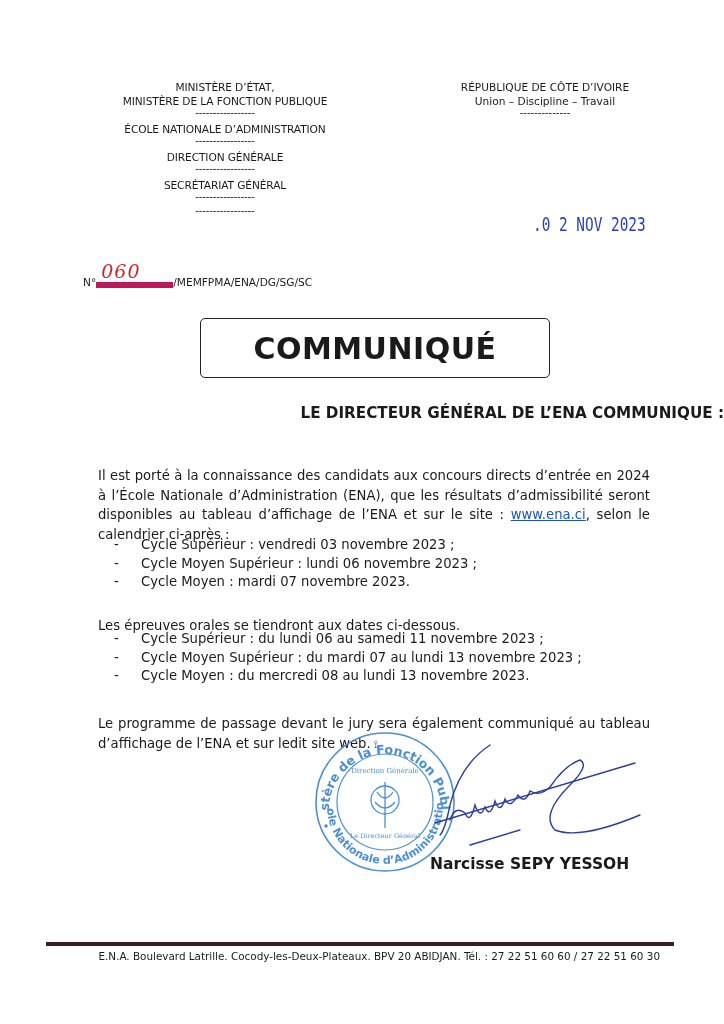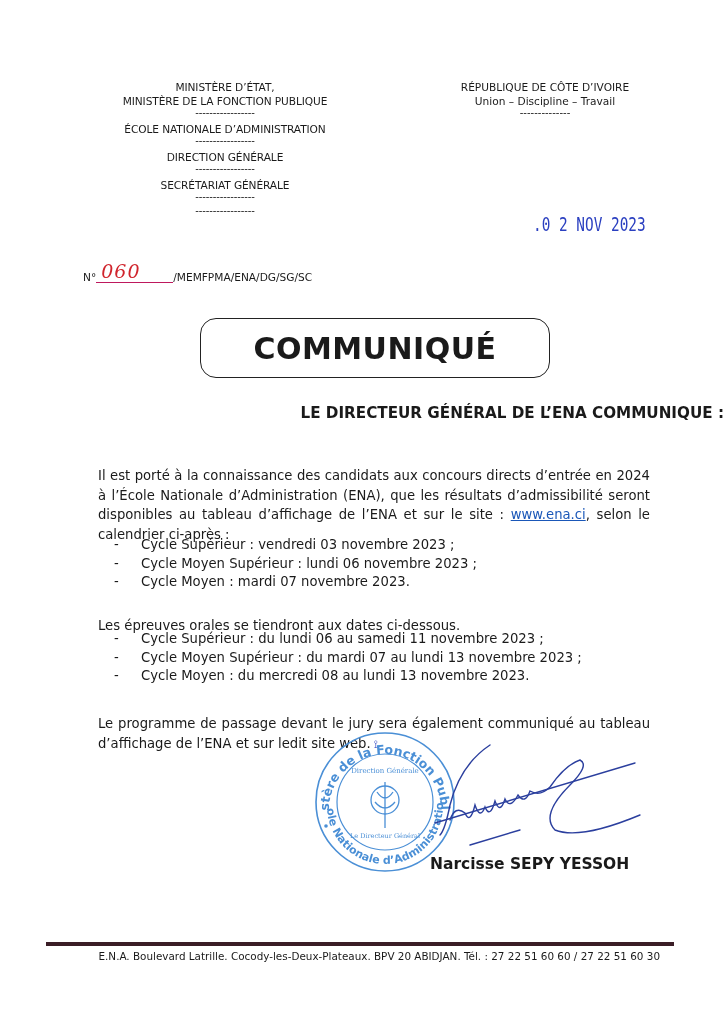--- a/index.html
+++ b/index.html
@@ -18,28 +18,28 @@
   .hdr-right { left: 440px; top: 80px; width: 210px; text-align: center; font-size: 10.6px; line-height: 14px; }
   .hdr-right .line { display: block; white-space: nowrap; }
 
   .date-stamp {
     left: 533px; top: 212px; font-family: "DejaVu Sans Mono", monospace;
     font-size: 20px; color: #2a3fc0; letter-spacing: 0px; transform: scaleX(0.72); transform-origin: left top;
     white-space: nowrap; font-weight: 500;
   }
 
   .ref { left: 83px; top: 270px; font-size: 10.6px; white-space: nowrap; }
-  .ref .num-blank { display: inline-block; width: 77px; border-bottom: 1px solid #be185d; position: relative; height: 12px; vertical-align: -2px; }
+  .ref .num-blank { display: inline-block; width: 77px; border-bottom: 6px solid #be185d; position: relative; height: 12px; vertical-align: -2px; }
   .ref .num-hand {
     position: absolute; left: 5px; top: -10px; color: #d0242c; font-family: "DejaVu Serif", serif;
     font-size: 19px; font-style: italic; letter-spacing: 1px;
   }
 
   .title-box {
-    left: 200px; top: 318px; width: 350px; height: 60px; border: 1.5px solid #222; border-radius: 16px;
+    left: 200px; top: 318px; width: 350px; height: 60px; border: 1.5px solid #222; border-radius: 5px;
     display: flex; align-items: center; justify-content: center; box-sizing: border-box;
   }
   .title-box span { font-size: 30px; font-weight: bold; letter-spacing: 0.5px; }
 
   .subtitle { left: 0; width: 724px; top: 404px; text-align: right; font-size: 15.2px; font-weight: bold; white-space: nowrap; }
 
   .body { left: 81px; width: 552px; font-size: 13.2px; line-height: 19.5px; }
   .para { text-align: justify; text-align-last: left; margin: 17px; }
   .p1 { top: 449px; }
   .list { margin: 0; padding: 0; list-style: none; }
@@ -63,21 +63,21 @@
 <body>
 
 <div class="abs hdr-left">
   <span class="line">MINISTÈRE D’ÉTAT,</span>
   <span class="line">MINISTÈRE DE LA FONCTION PUBLIQUE</span>
   <span class="sep">-----------------</span>
   <span class="line">ÉCOLE NATIONALE D’ADMINISTRATION</span>
   <span class="sep">-----------------</span>
   <span class="line">DIRECTION GÉNÉRALE</span>
   <span class="sep">-----------------</span>
-  <span class="line">SECRÉTARIAT GÉNÉRALE</span>
+  <span class="line">SECRÉTARIAT GÉNÉRAL</span>
   <span class="sep">-----------------</span>
   <span class="sep">-----------------</span>
 </div>
 
 <div class="abs hdr-right">
   <span class="line">RÉPUBLIQUE DE CÔTE D’IVOIRE</span>
   <span class="line">Union – Discipline – Travail</span>
   <span class="line" style="font-size:10px;line-height:10px;">--------------</span>
 </div>
 

